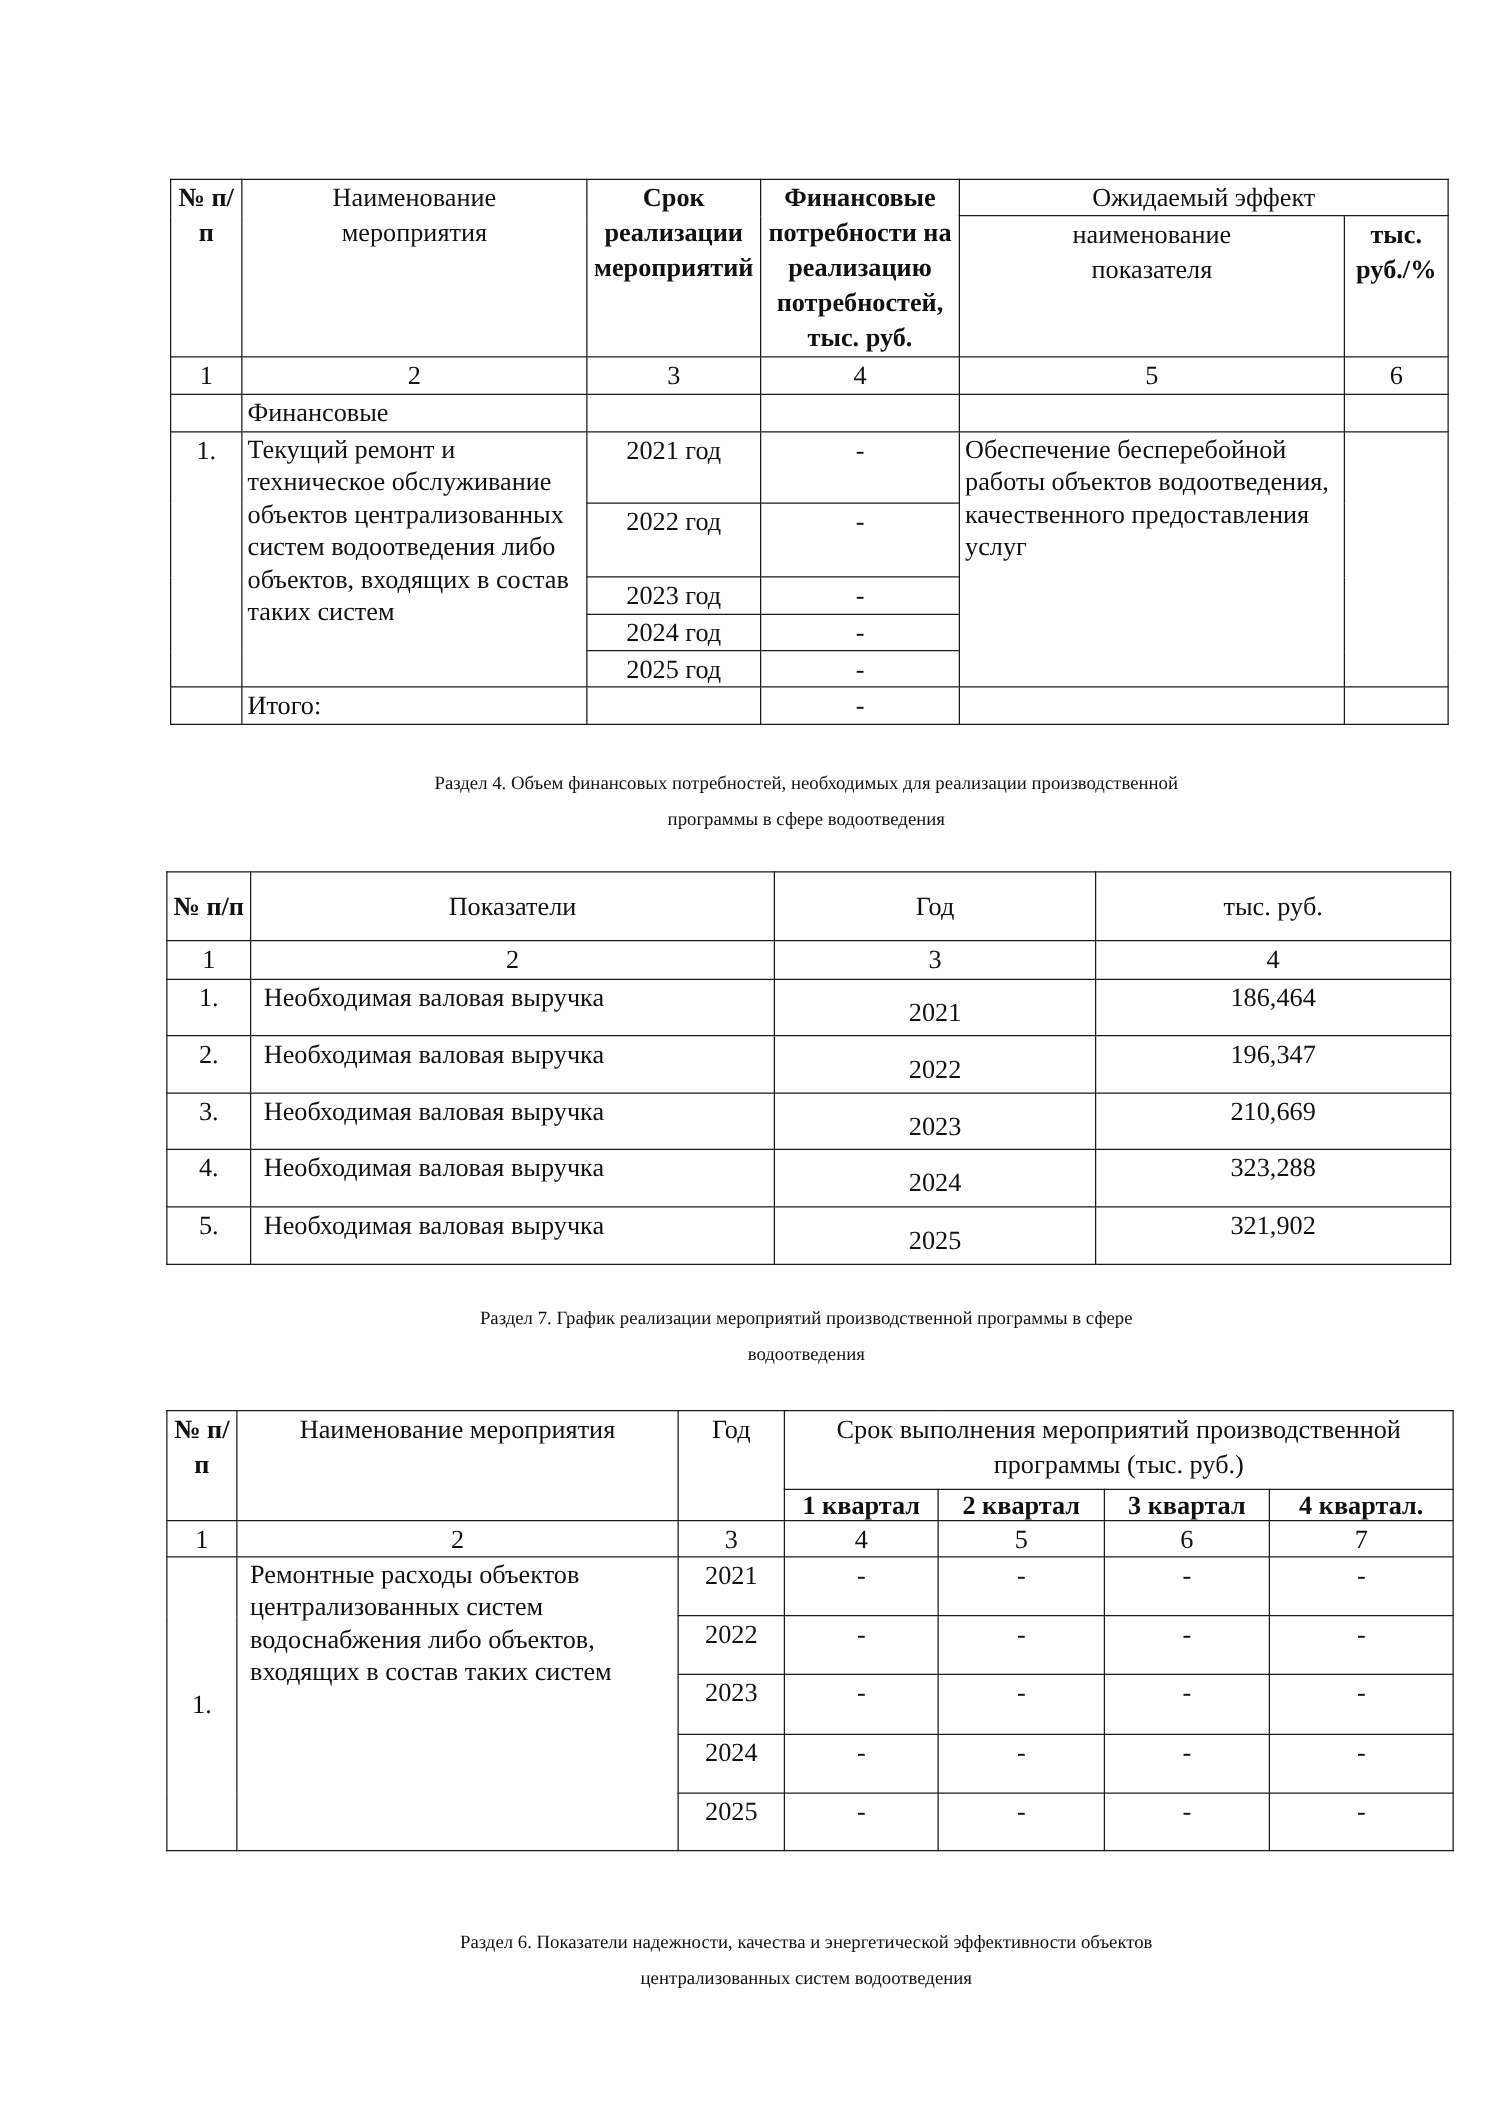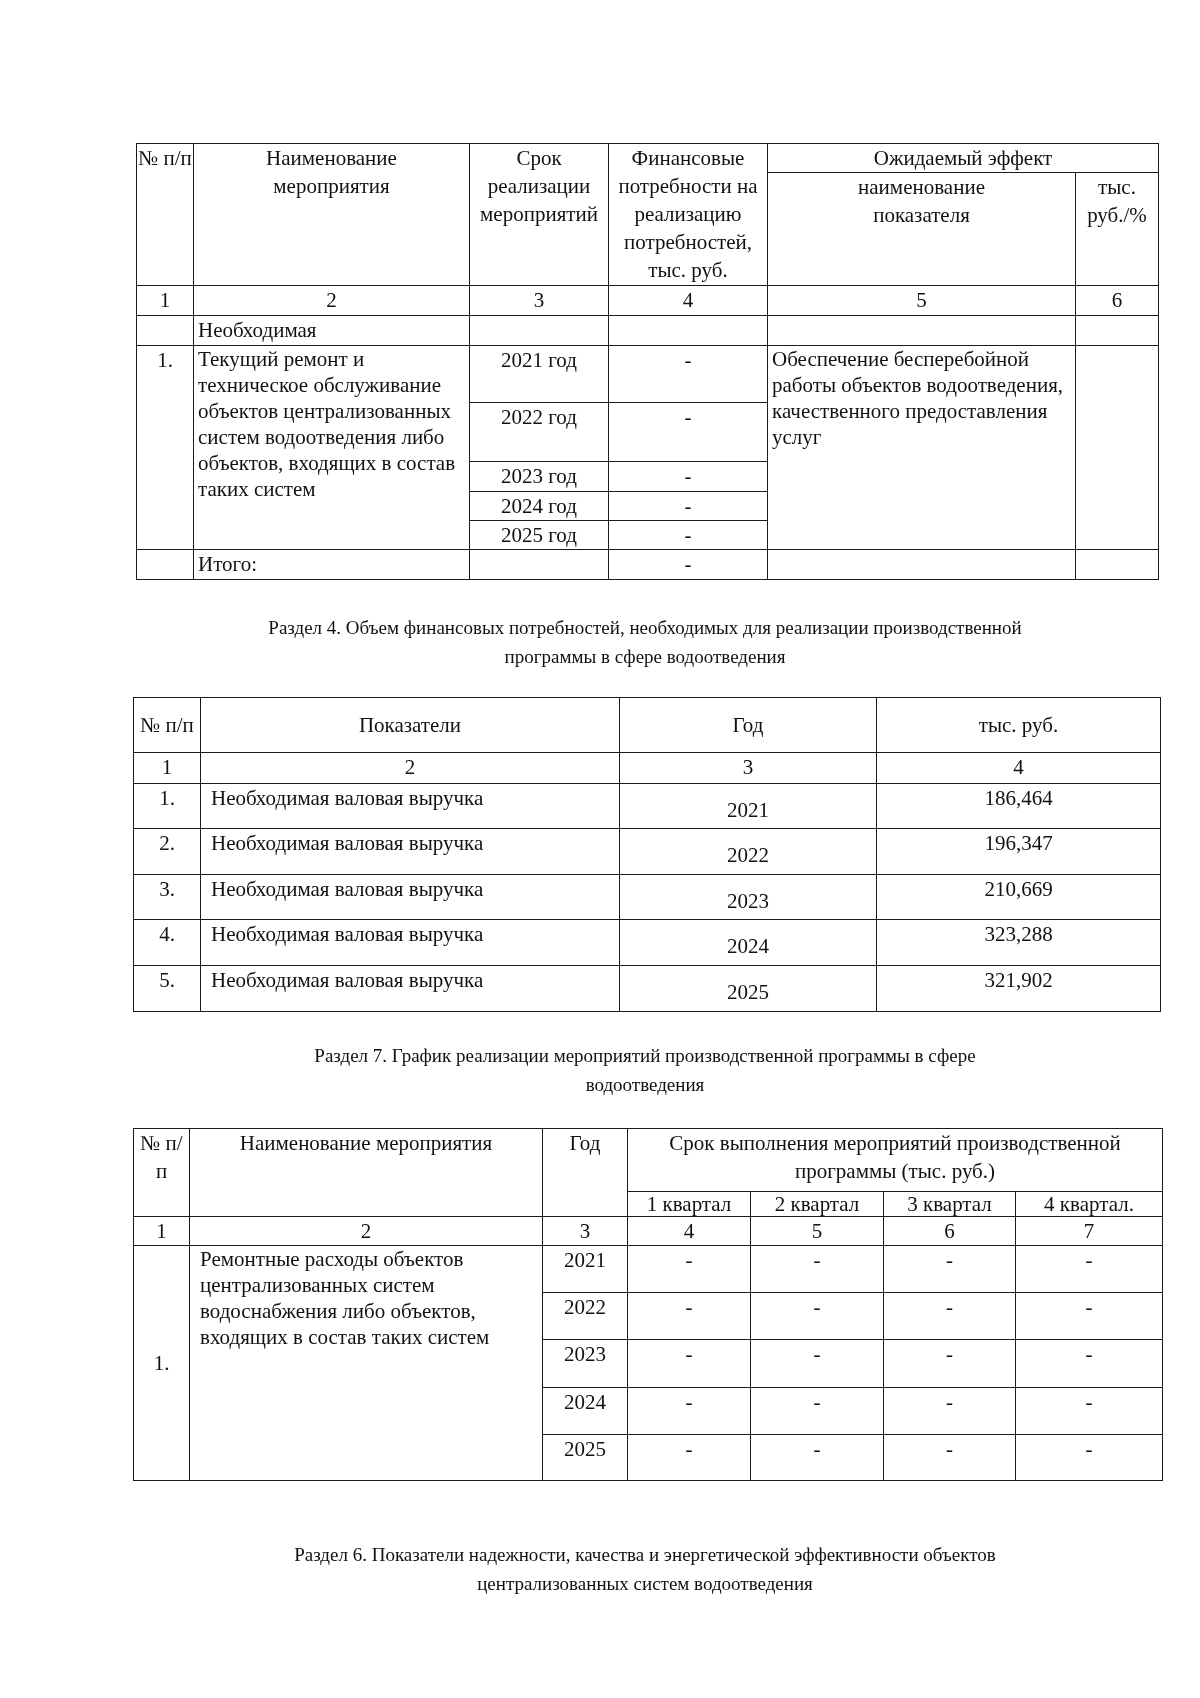--- a/index.html
+++ b/index.html
@@ -4,23 +4,23 @@
 <style>
   html, body { margin: 0; padding: 0; background: #ffffff; }
   body { width: 1200px; height: 1698px; position: relative; overflow: hidden;
          font-family: "Liberation Serif", "DejaVu Serif", serif; color: #111; }
   table { position: absolute; border-collapse: collapse; table-layout: fixed;
           font-family: "Liberation Serif", "DejaVu Serif", serif; font-size: 21px; line-height: 28px; }
   td { border: 1.5px solid #1a1a1a; padding: 0 4px; vertical-align: top; overflow: hidden; }
   .c { text-align: center; }
   .l { text-align: left; }
   .mid { vertical-align: middle; }
-  .tight { padding: 0 1px; }
+  .tight { padding: 0 1px; font-weight: bold; }
   .heading { position: absolute; left: 130px; width: 1030px; text-align: center;
-             font-size: 19px; line-height: 29px; }
+             font-size: 15px; line-height: 29px; }
   .heading span { display: block; }
   .valbottom { padding-top: 12px; }
 </style>
 </head>
 <body>
 
 <table style="left:136px; top:143px; width:1022px;">
   <colgroup>
     <col style="width:57px">
       <col style="width:276px">
@@ -44,21 +44,21 @@
   <tr style="height:30px">
     <td class="c">1</td>
     <td class="c">2</td>
     <td class="c">3</td>
     <td class="c">4</td>
     <td class="c">5</td>
     <td class="c">6</td>
   </tr>
   <tr style="height:30px">
     <td></td>
-    <td class="l">Необходимая</td>
+    <td class="l">Финансовые</td>
     <td></td>
     <td></td>
     <td></td>
     <td></td>
   </tr>
   <tr style="height:57px">
     <td rowspan="5" class="c">1.</td>
     <td rowspan="5" class="l" style="line-height:26px">Текущий ремонт и техническое обслуживание объектов централизованных систем водоотведения либо объектов, входящих в состав таких систем</td>
     <td class="c">2021 год</td>
     <td class="c">-</td>

